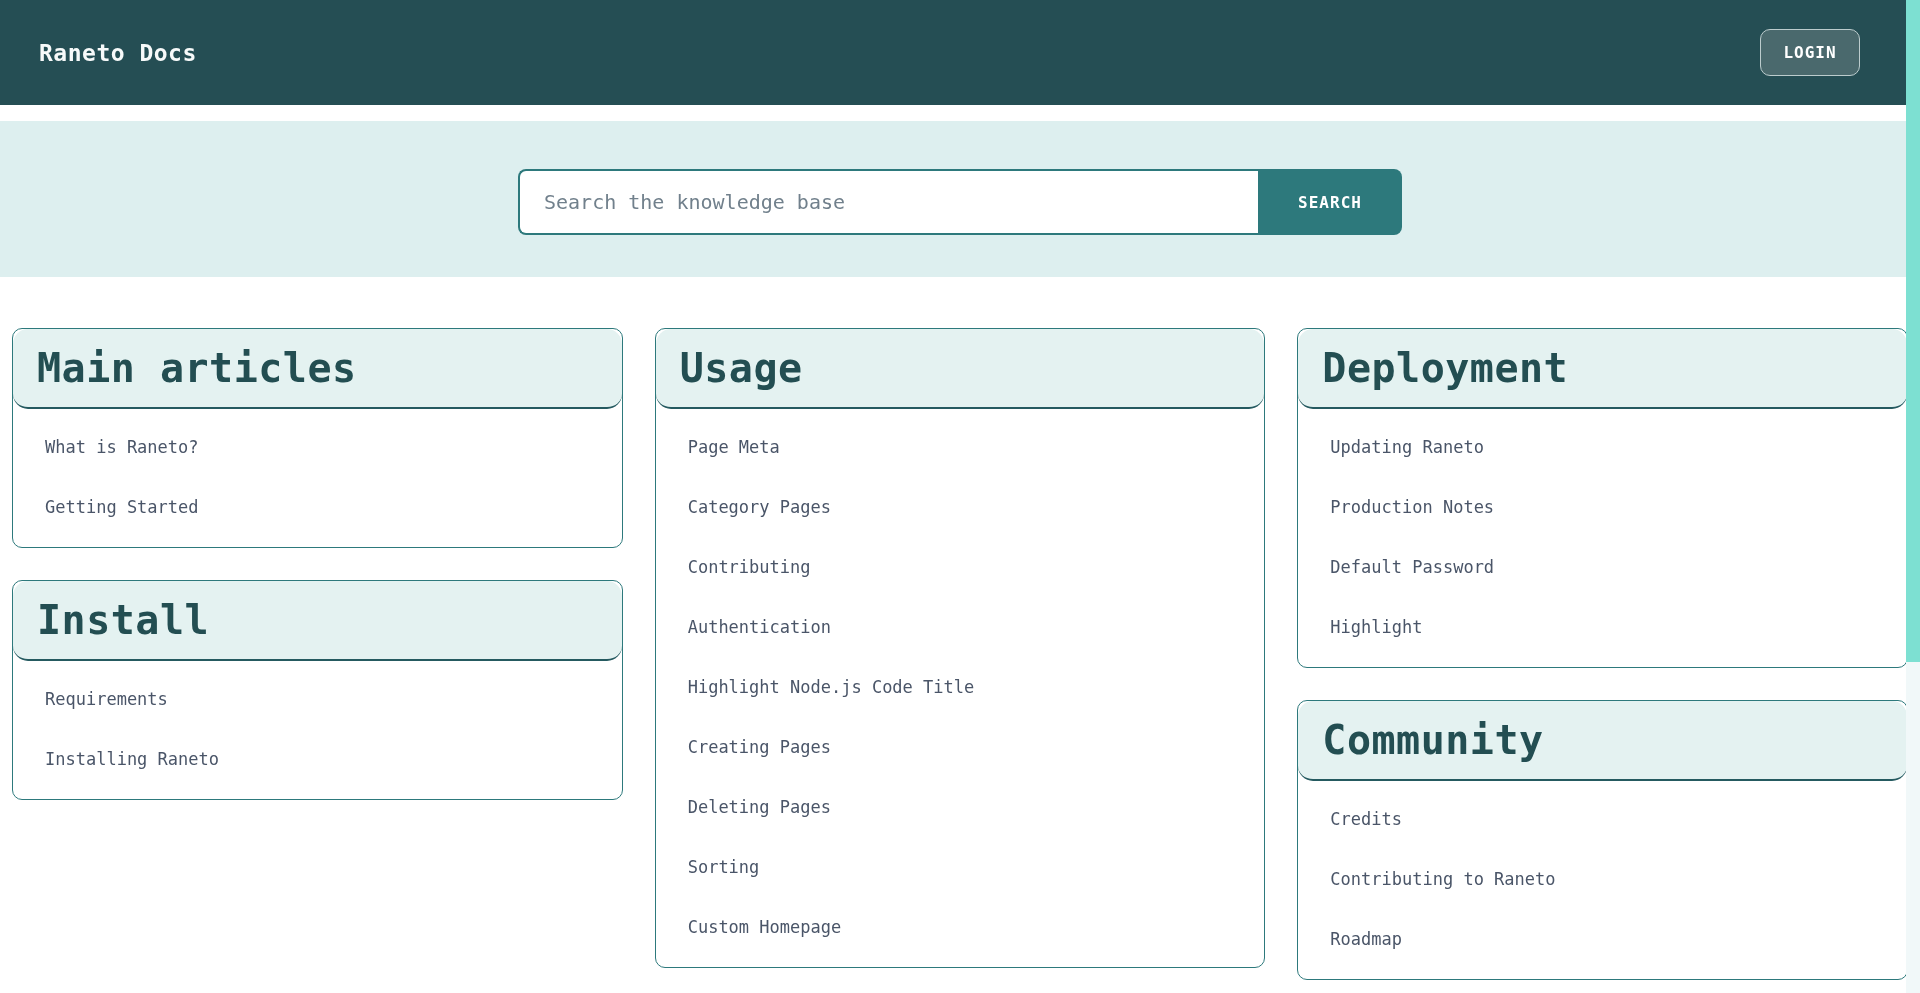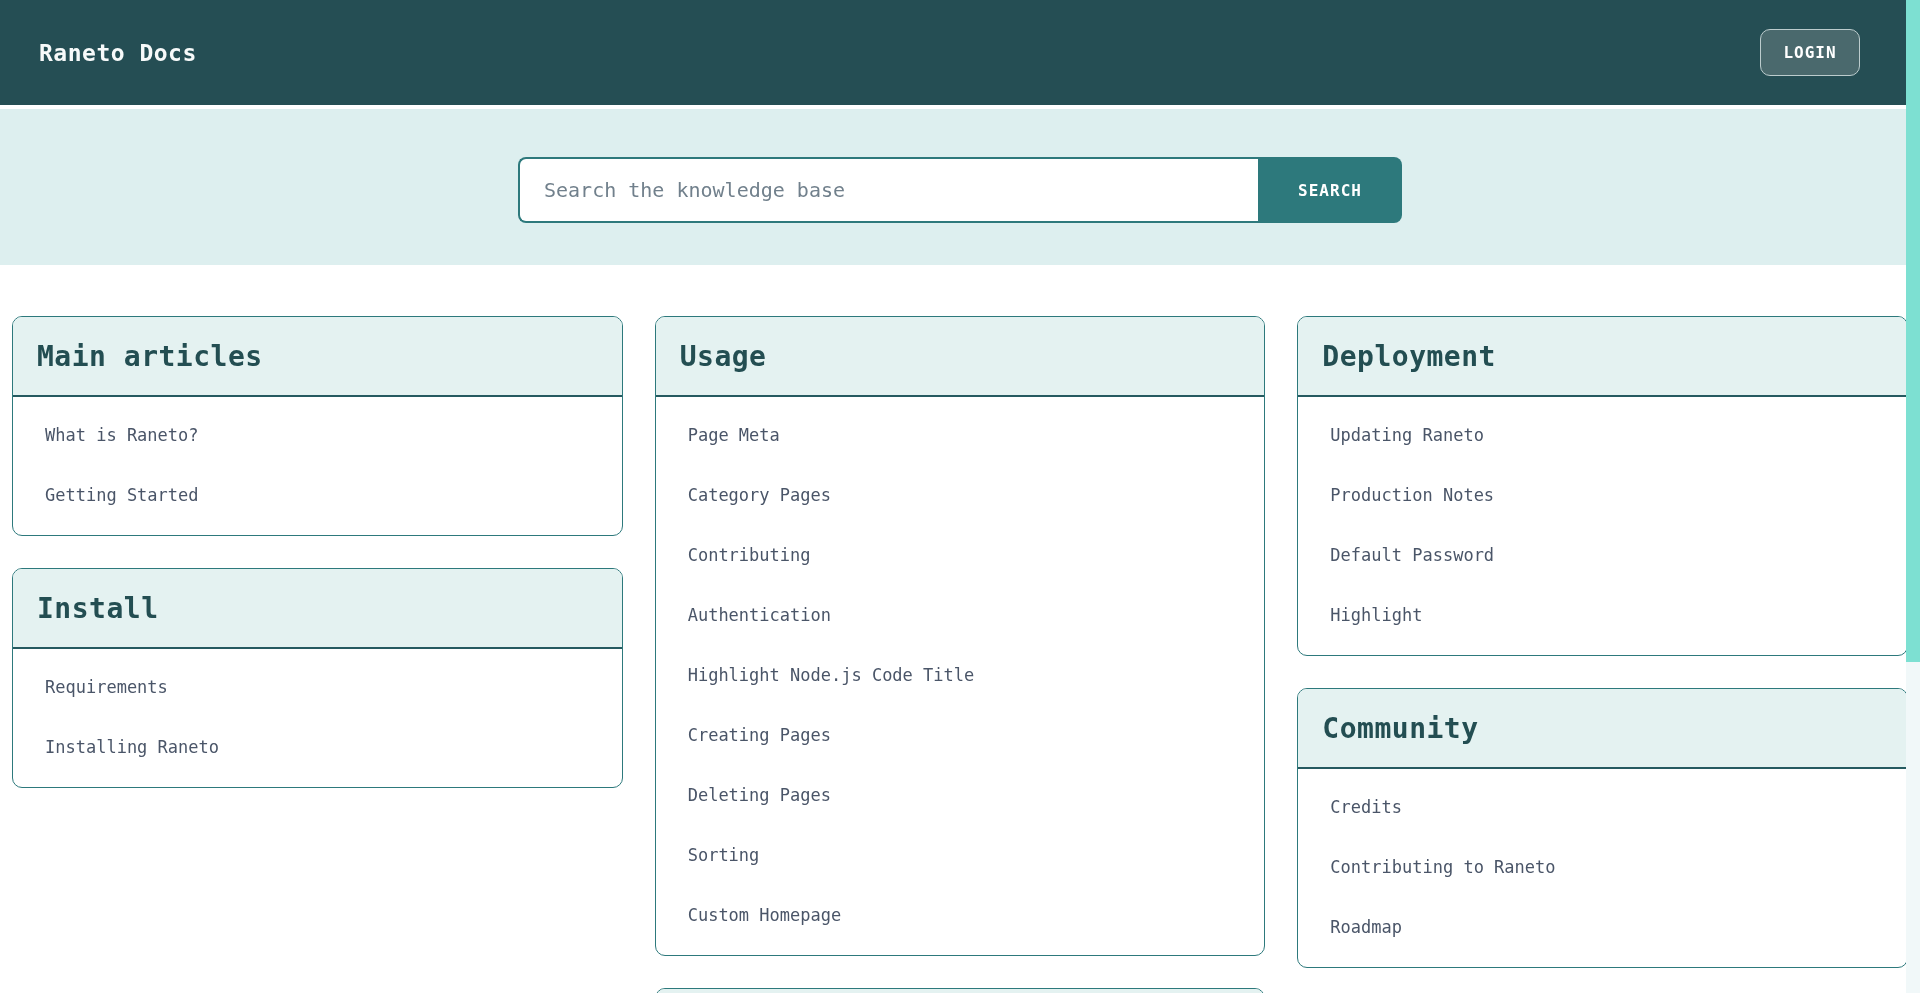--- a/index.html
+++ b/index.html
@@ -45,21 +45,21 @@
     color:#ffffff;font-family:inherit;font-size:16px;font-weight:bold;letter-spacing:1px;
     cursor:pointer;
   }
   
   .search-band{
     height:156px;width:100%;
     background:var(--band-bg);
   }
   .search-form{
     width:884px;height:66px;
-    margin:4px auto;padding:0;
+    margin:16px auto;padding:0;
     display:flex;
     position:relative;top:48px;
   }
   .search-input{
     flex:1 1 auto;height:66px;
     border:2px solid var(--accent);
     border-right:none;
     border-radius:8px 0 0 8px;
     padding:0 20px 0 24px;
     font-family:inherit;font-size:20px;color:#41505c;
@@ -86,24 +86,25 @@
     background:#ffffff;
     margin-bottom:32px;
   }
   .card-header{
     margin:0;
     height:80px;
     background:var(--card-header-bg);
     border-bottom:2px solid var(--card-header-border);
     display:flex;align-items:center;
     padding:7px 24px;
-    font-size:28px;font-weight:bold;
+    font-size:40px;font-weight:bold;
     color:var(--heading-text);
     letter-spacing:0.5px;
     white-space:nowrap;
+    border-radius:15px;
   }
   .card-list{padding:8px 0 10px 0;}
   .card-item{
     display:block;
     height:60px;line-height:60px;
     padding:0 24px 0 32px;
     font-size:17px;
     color:var(--item-text);
     text-decoration:none;
     white-space:nowrap;overflow:hidden;text-overflow:ellipsis;

